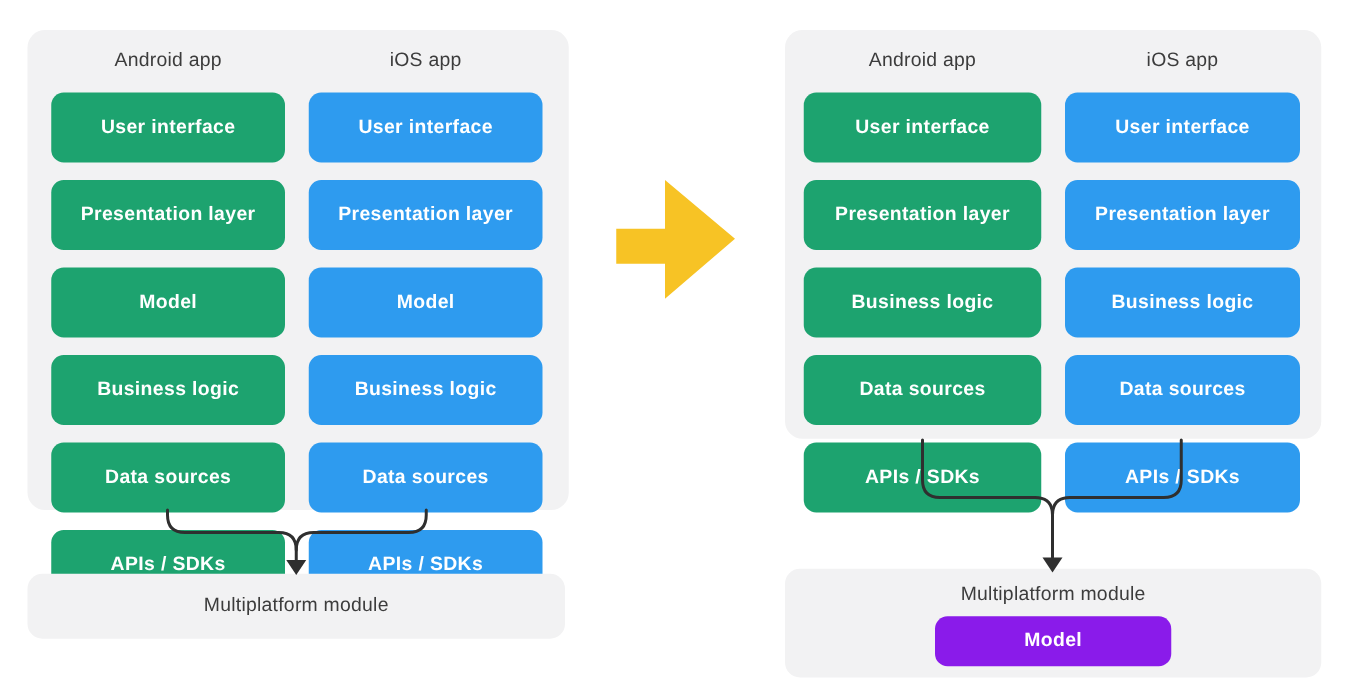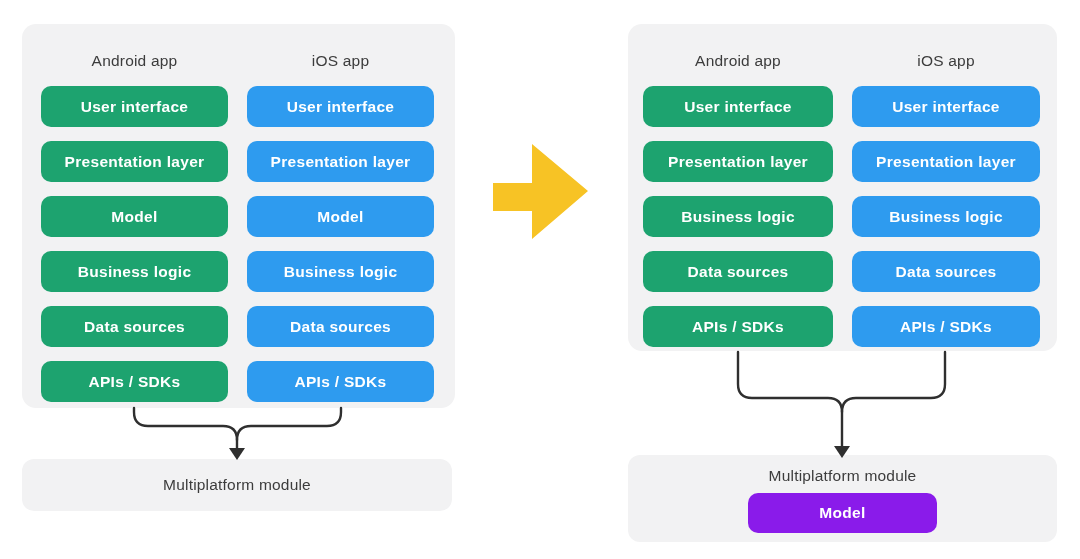--- a/index.html
+++ b/index.html
@@ -9,29 +9,29 @@
     font-family:"Liberation Sans","DejaVu Sans",sans-serif;
     -webkit-font-smoothing:antialiased;
   }
   .panel{
     position:absolute;
     background:var(--panel-bg,#f2f2f3);
     border-radius:14px;
   }
   #panel-before{left:22px;top:24px;width:433px;height:384px;}
   #panel-after{left:628px;top:24px;width:429px;height:327px;}
-  .col{position:absolute;top:12px;display:flex;flex-direction:column;}
+  .col{position:absolute;top:0;display:flex;flex-direction:column;}
   .col-header{
     height:24px;margin-top:13px;margin-bottom:13px;
     display:flex;align-items:center;justify-content:center;
     font-size:15.5px;font-weight:500;color:var(--heading-text,#3c3c3c);
     letter-spacing:.2px;
   }
   .chip{
-    height:41px;margin-bottom:14px;border-radius:10px;
+    height:56px;margin-bottom:14px;border-radius:10px;
     display:flex;align-items:center;justify-content:center;
     color:var(--button-text,#ffffff);
     font-size:15.5px;font-weight:700;letter-spacing:.3px;
   }
   .chip.green{background:var(--android-green,#1da36f);}
   .chip.blue{background:var(--ios-blue,#2e9bef);}
   .chip.purple{background:var(--model-purple,#8a1bea);}
   
   #panel-before .col-android{left:19px;width:187px;}
   #panel-before .col-ios{left:225px;width:187px;}

